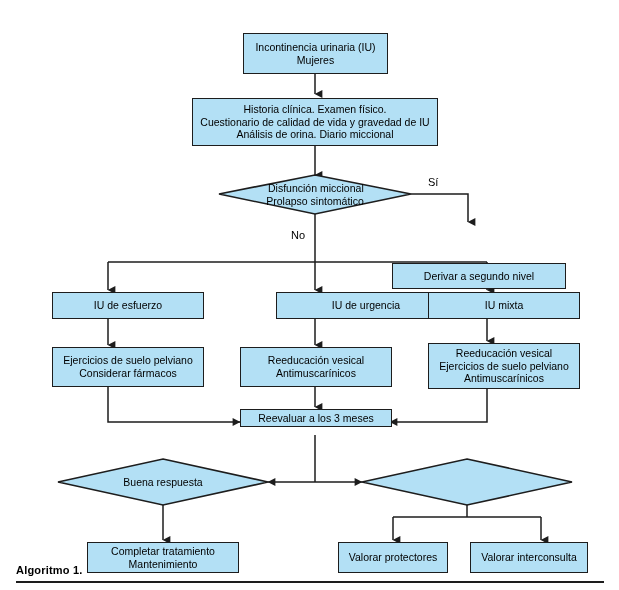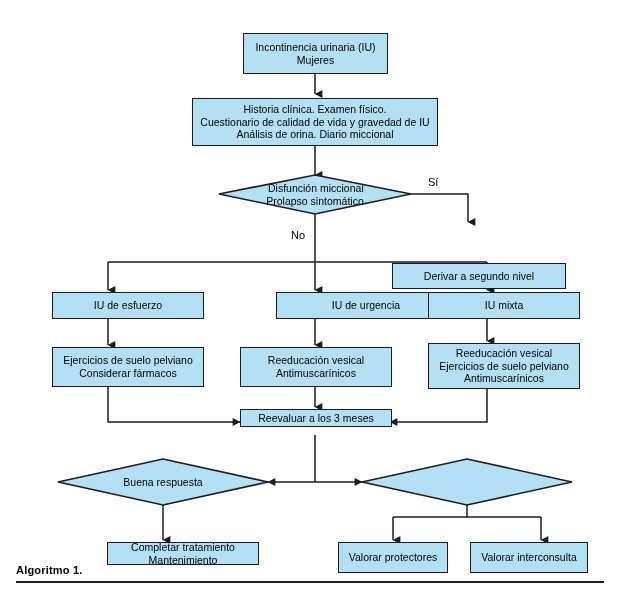--- a/index.html
+++ b/index.html
@@ -159,21 +159,21 @@
 
   <div class="node box" style="left:428px; top:327px; width:152px; height:46px;">Reeducación vesical
 Ejercicios de suelo pelviano
 Antimuscarínicos</div>
 
   <div class="node box" style="left:240px; top:393px; width:152px; height:18px;">Reevaluar a los 3 meses</div>
 
   <div class="node diamond-label" style="left:88px; top:456px; width:150px; height:20px;">Buena respuesta</div>
 
 
-  <div class="node box" style="left:87px; top:526px; width:152px; height:23px;margin-left:20px;">Completar tratamiento
+  <div class="node box" style="left:87px; top:526px; width:152px; height:31px;">Completar tratamiento
 Mantenimiento</div>
 
   <div class="node box" style="left:338px; top:526px; width:110px; height:31px;">Valorar protectores</div>
 
   <div class="node box" style="left:470px; top:526px; width:118px; height:31px;">Valorar interconsulta</div>
 
   <div class="edge-label" style="left:428px; top:160px;">Sí</div>
 
   <div class="edge-label" style="left:291px; top:213px;">No</div>
 

